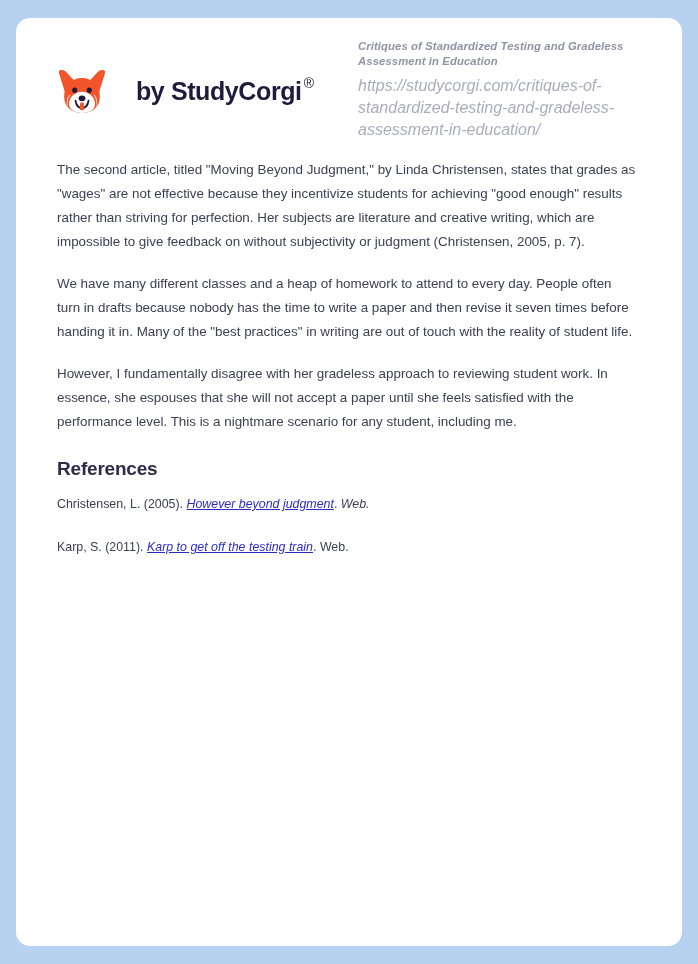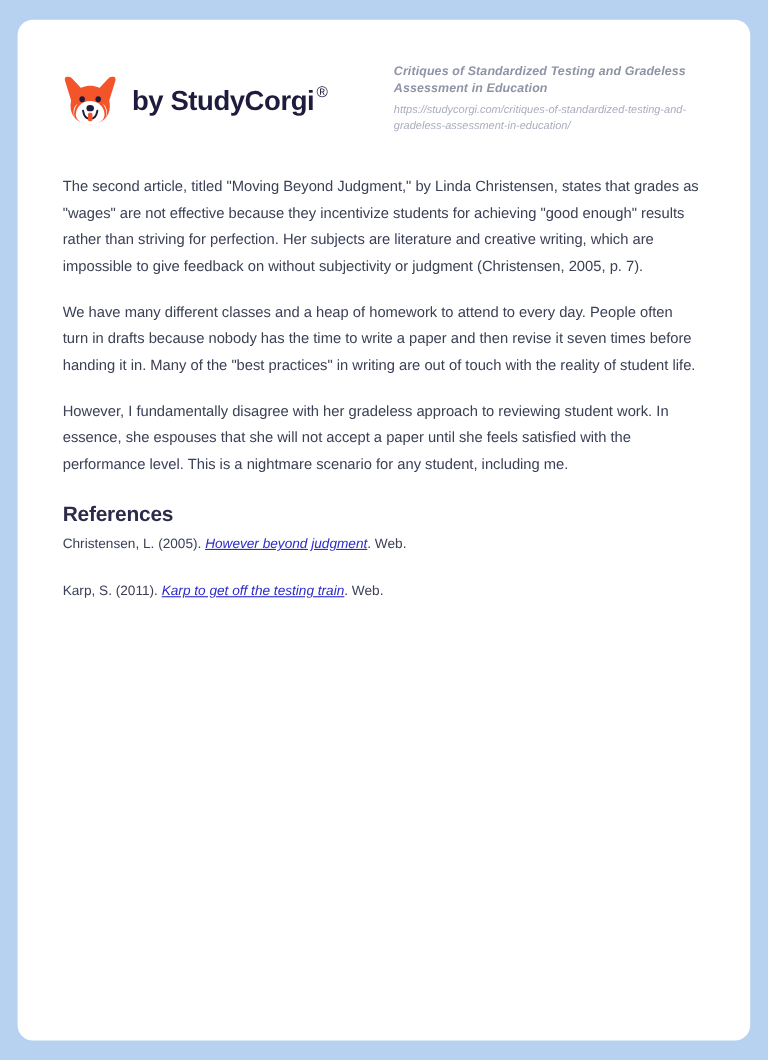--- a/index.html
+++ b/index.html
@@ -36,21 +36,21 @@
     height: 140px;
     padding: 0 24px 0 40px;
     display: flex;
     align-items: center;
     justify-content: space-between;
   }
 
   .brand {
     display: flex;
     align-items: center;
-    gap: 12px;
+    gap: 28px;
     flex: 0 0 auto;
     padding-top: 6px;
   }
 
   .brand-logo {
     width: 52px;
     height: 52px;
     flex: 0 0 auto;
     display: block;
   }
@@ -87,21 +87,21 @@
   .doc-title {
     font-size: 11.3px;
     font-weight: bold;
     color: #8f93a6;
     line-height: 1.35;
     letter-spacing: 0.1px;
     margin: 0 0 5px 0;
   }
 
   .doc-url {
-    font-size: 10px;
+    font-size: 16px;
     font-weight: normal;
     color: #a9adbd;
     line-height: 1.38;
     margin: 0;
     word-break: break-word;
   }
 
   
   .content {
     position: absolute;
@@ -116,39 +116,40 @@
     line-height: 24px;
     color: #3b4055;
     margin: 0 0 18px 0;
     text-align: left;
   }
 
   .section-title {
     font-size: 19px;
     font-weight: bold;
     color: #2c2b4a;
-    margin: 24px 0 4px 0;
+    margin: 24px 0 14px 0;
     letter-spacing: -0.2px;
   }
 
   .ref {
     font-size: 12.4px;
     line-height: 21px;
     color: #3b4055;
     margin: 0 0 22px 0;
   }
 
   .ref a,
   .ref .reflink {
     color: #2b2bc8;
     text-decoration: underline;
     font-style: italic;
   }
 
   .ref .italic {
+    font-style: italic;
   }
 </style>
 </head>
 <body>
 
 <div class="page-card">
 
   <div class="header">
 
     <div class="brand">

